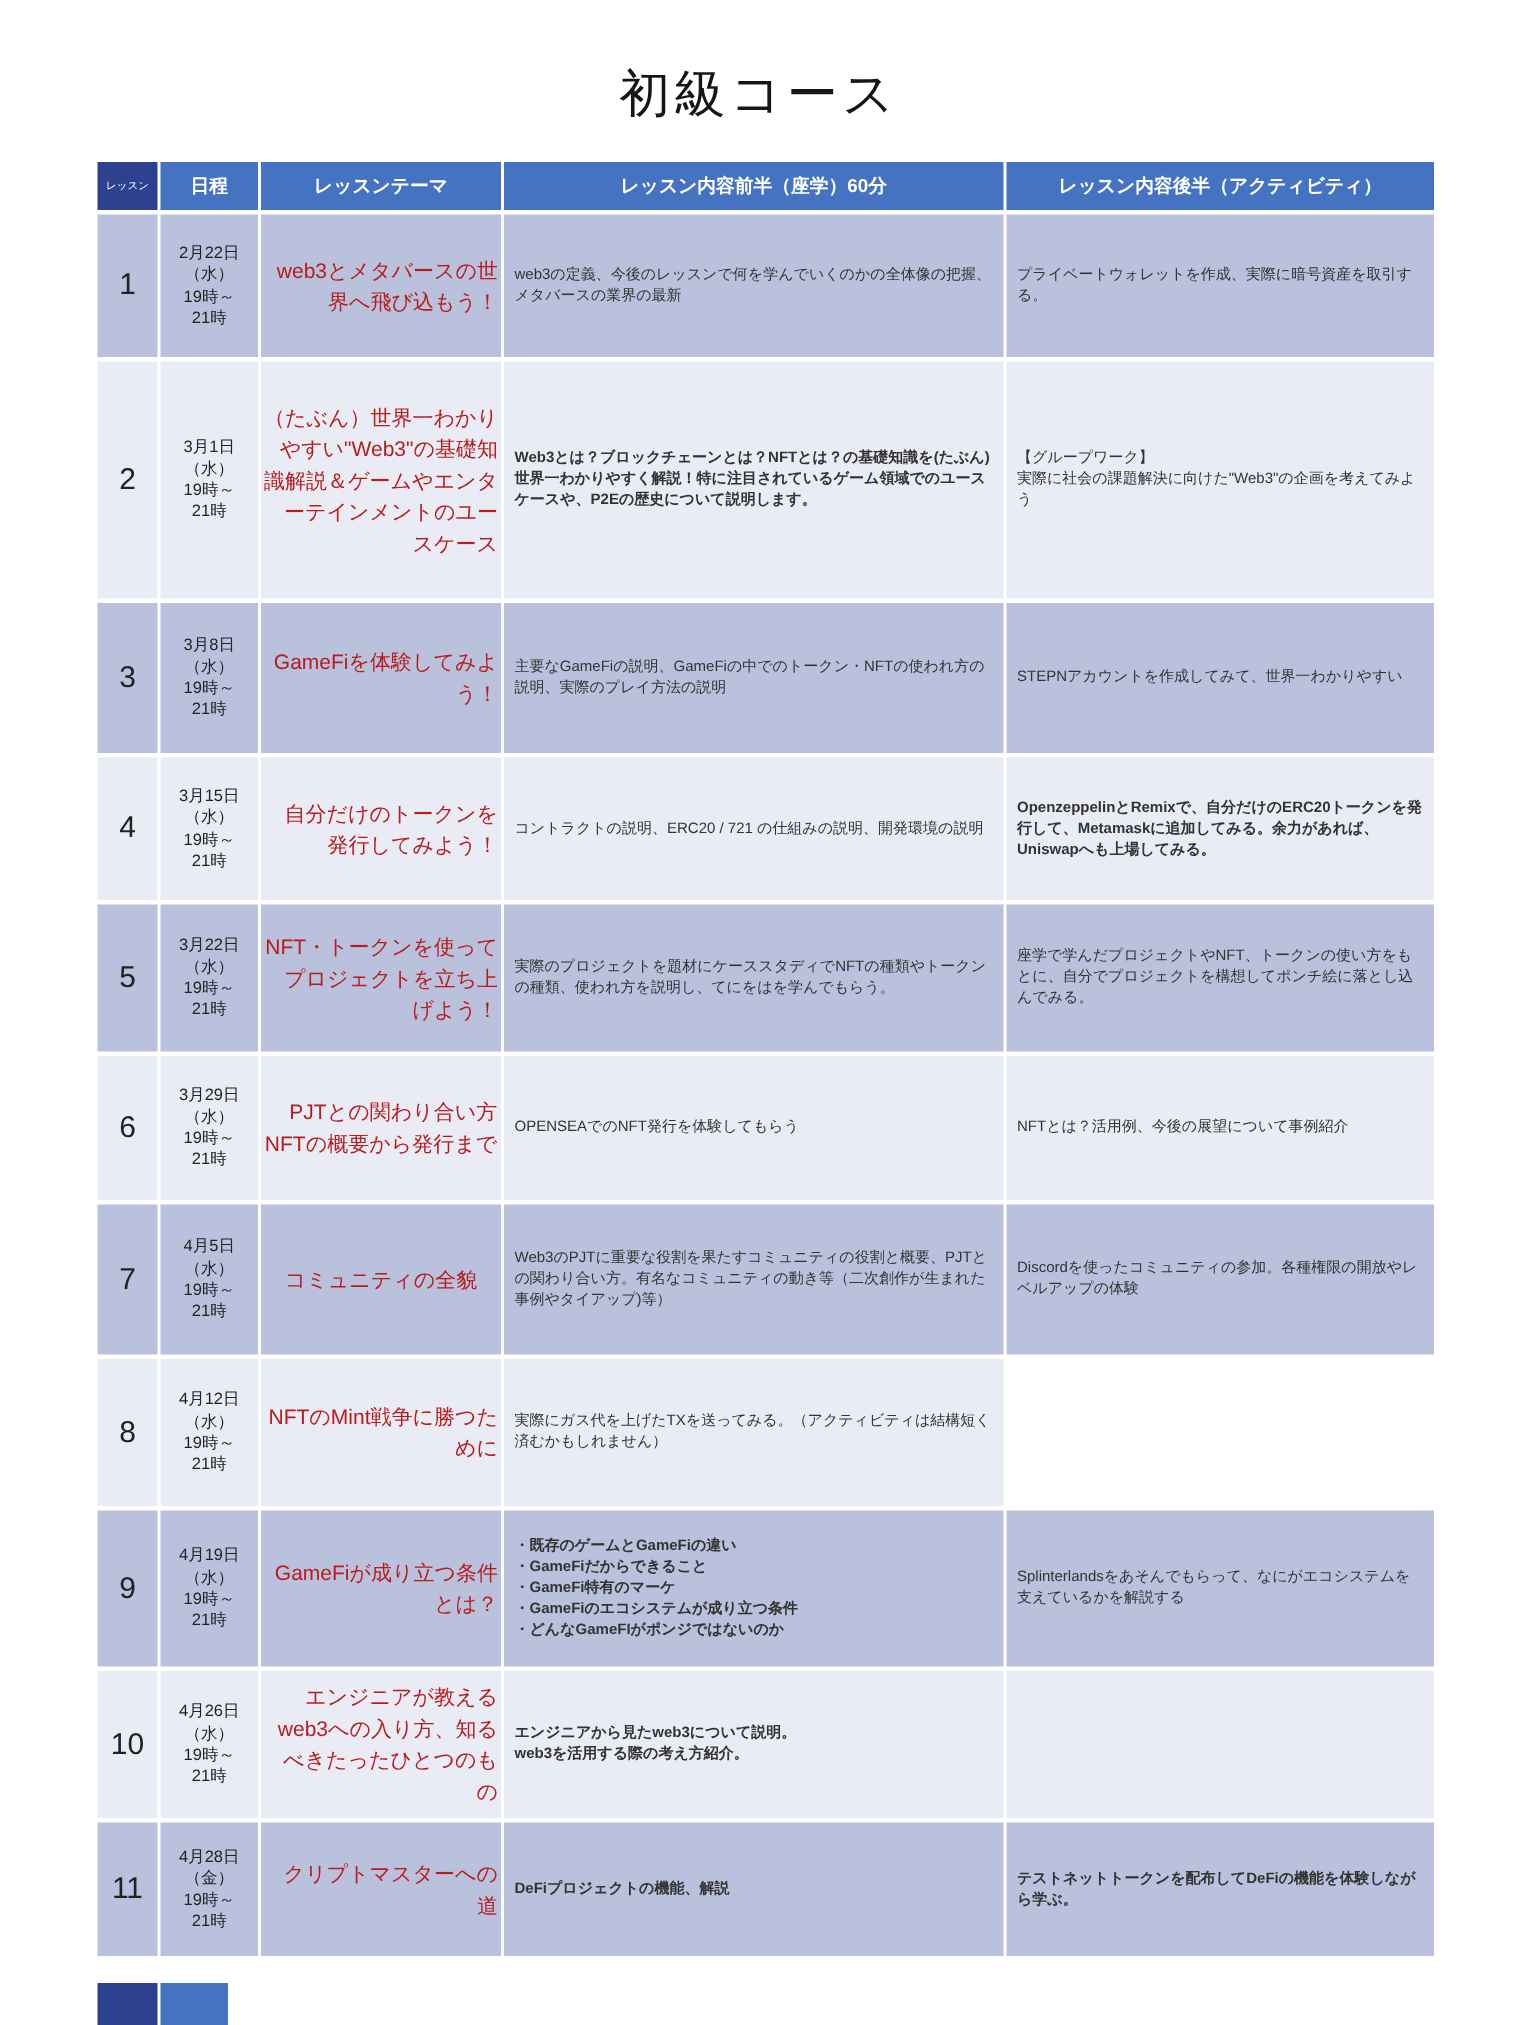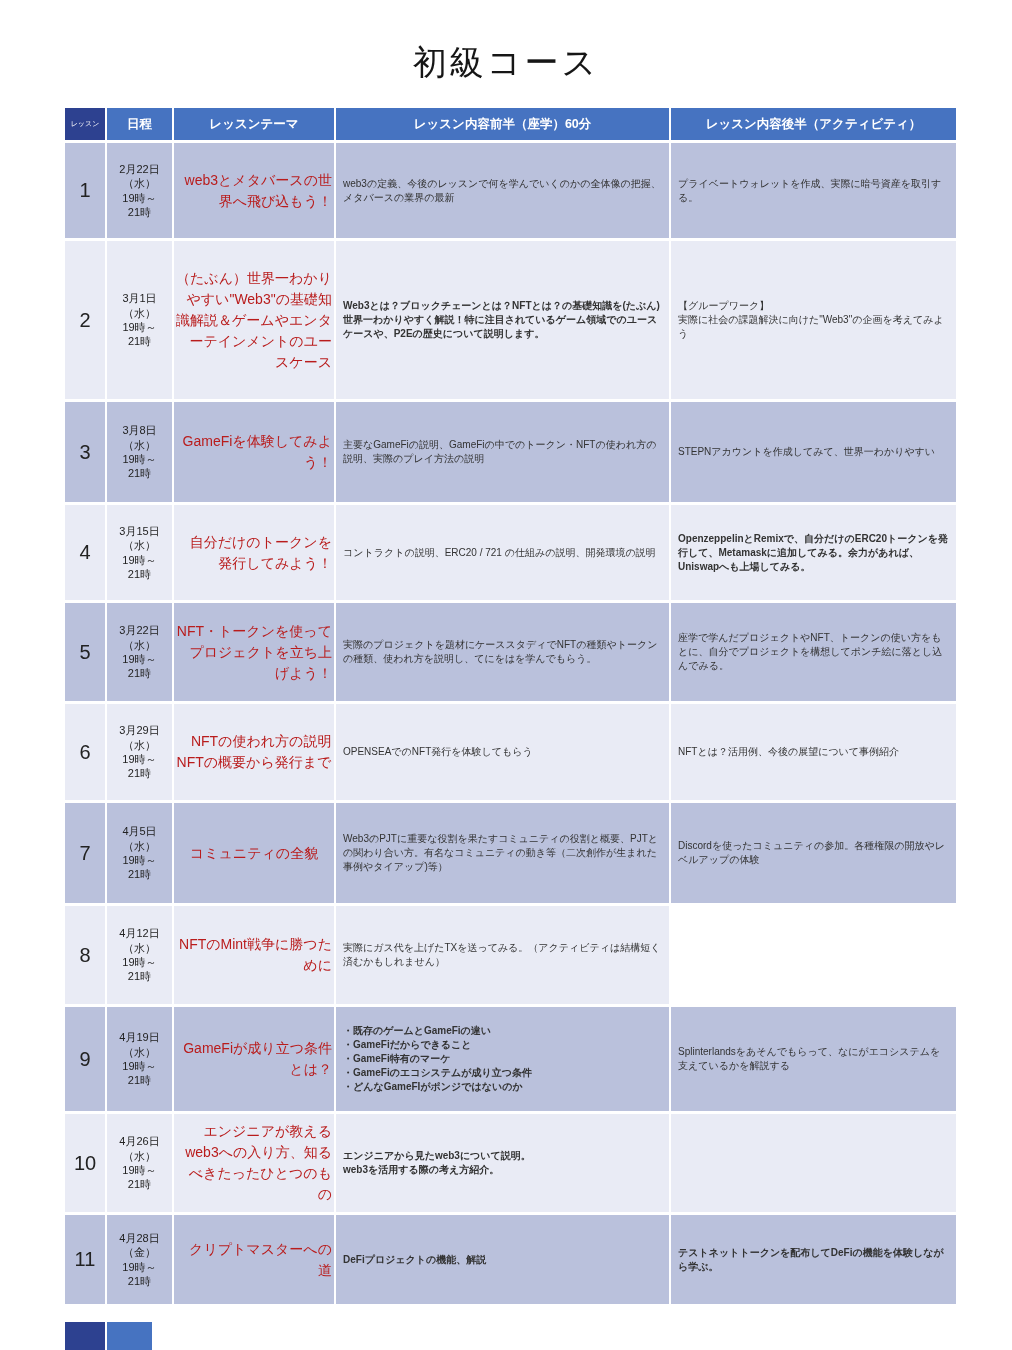--- a/index.html
+++ b/index.html
@@ -119,21 +119,21 @@
     <div class="cell c-front">実際のプロジェクトを題材にケーススタディでNFTの種類やトークンの種類、使われ方を説明し、てにをはを学んでもらう。</div>
     <div class="cell c-back">座学で学んだプロジェクトやNFT、トークンの使い方をもとに、自分でプロジェクトを構想してポンチ絵に落とし込んでみる。</div>
   </div>
 
   <div class="t-row band-b" style="min-height:96px">
     <div class="cell c-lesson">6</div>
     <div class="cell c-date">3月29日
 （水）
 19時～
 21時</div>
-    <div class="cell c-theme">NFTの使われ方の説明
+    <div class="cell c-theme">PJTとの関わり合い方
 NFTの概要から発行まで</div>
     <div class="cell c-back">OPENSEAでのNFT発行を体験してもらう</div>
     <div class="cell c-front">NFTとは？活用例、今後の展望について事例紹介</div>
   </div>
 
   <div class="t-row band-a" style="min-height:100px">
     <div class="cell c-lesson">7</div>
     <div class="cell c-date">4月5日
 （水）
 19時～

